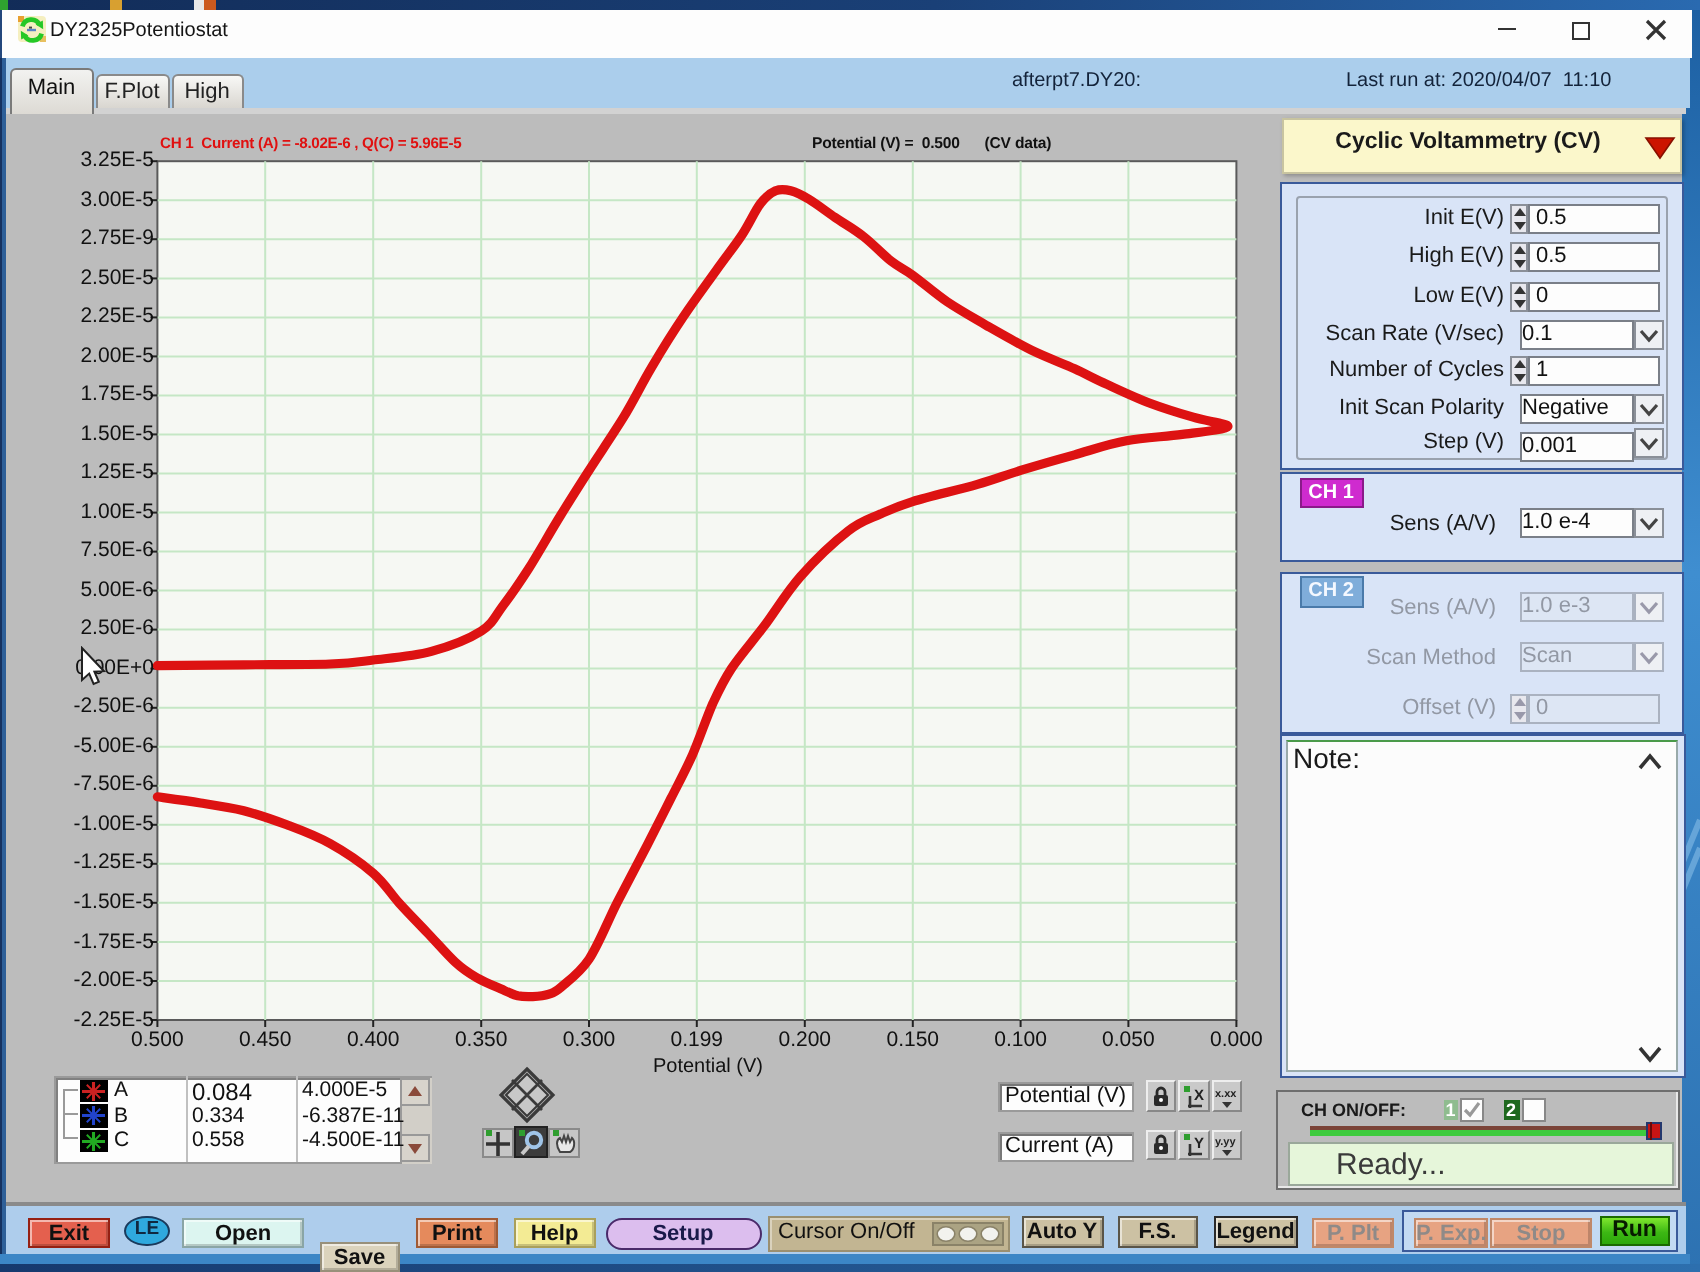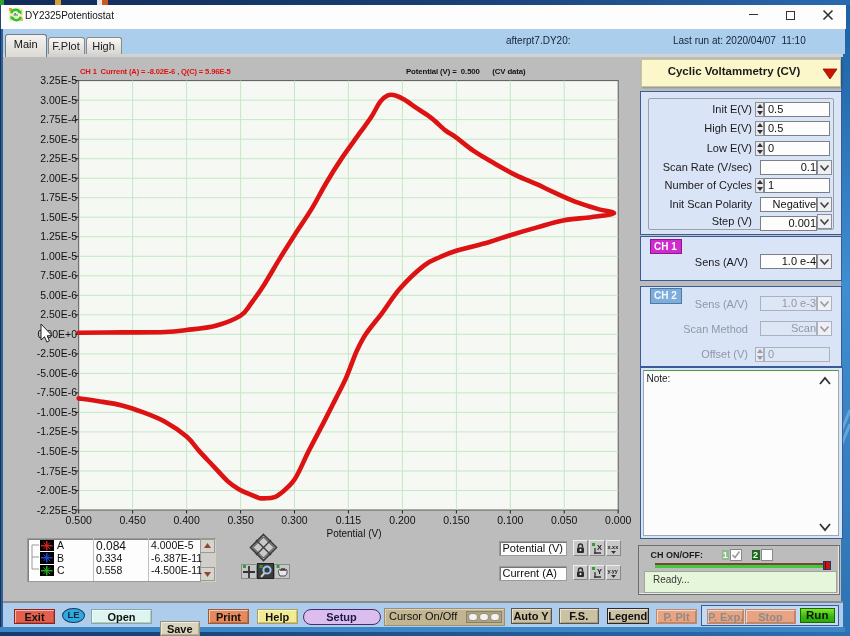--- a/index.html
+++ b/index.html
@@ -1,25 +1,25 @@
 <!DOCTYPE html>
 <html><head><meta charset="utf-8">
 <style>
 html,body{margin:0;padding:0}
 #root{position:relative;width:850px;height:636px;overflow:hidden;
  font-family:"Liberation Sans",sans-serif;background:#bcbcbc}
 #root *{box-sizing:border-box}
 .abs{position:absolute}
 .ylab{position:absolute;right:773px;width:70px;text-align:right;font-size:10.5px;color:#111;height:13px;line-height:13px}
 .xlab{position:absolute;top:513.5px;width:40px;text-align:center;font-size:10.5px;color:#111;height:13px;line-height:13px}
-.lab{position:absolute;font-size:10px;color:#1a1a1a;line-height:14px}
+.lab{position:absolute;font-size:14px;color:#1a1a1a;line-height:14px}
 .rlab{position:absolute;font-size:11px;color:#1a1a1a;text-align:right;line-height:15px}
 .inp{position:absolute;background:#fdfdfd;border:1px solid #7a7f88;font-size:11px;line-height:13px;padding-left:3px;color:#111}
 .spin{position:absolute;width:9.5px;height:15px;background:#e8e8ee;border:1px solid #8a8f98}
-.dd{position:absolute;background:#fdfdfd;border:1px solid #7a7f88;font-size:11px;text-align:right;color:#111}
+.dd{position:absolute;background:#fdfdfd;border:1px solid #7a7f88;font-size:11px;text-align:left;color:#111}
 .ddbtn{position:absolute;background:#eef0f4;border:1px solid #8a8f98}
 .btn{position:absolute;font-size:11px;font-weight:bold;text-align:center;color:#111;white-space:nowrap}
 </style></head><body>
 <div id="root">
 
 <div class="abs" style="left:841px;top:0;width:9px;height:636px;background:linear-gradient(#1c5fa2,#3f8ed0 45%,#2d72b2)"></div>
 <svg class="abs" style="left:841px;top:380px" width="9" height="80" viewBox="0 0 9 80">
       <path d="M 0 52 L 9 30 M 0 66 L 9 44" stroke="#7ab4e2" stroke-width="3" opacity="0.7"></path>
     </svg>
 <div class="abs" style="left:0;top:627px;width:845px;height:5px;background:#3c86c6"></div>
@@ -126,21 +126,21 @@
       <line x1="1.2" y1="351.9" x2="4.7" y2="351.9" stroke="#222" stroke-width="1"></line>
       <line x1="1.2" y1="371.4" x2="4.7" y2="371.4" stroke="#222" stroke-width="1"></line>
       <line x1="1.2" y1="391.0" x2="4.7" y2="391.0" stroke="#222" stroke-width="1"></line>
       <line x1="1.2" y1="410.5" x2="4.7" y2="410.5" stroke="#222" stroke-width="1"></line>
       <line x1="1.2" y1="430.0" x2="4.7" y2="430.0" stroke="#222" stroke-width="1"></line>
       <path d="M 4.7 252.8 C 11.9 252.7 33.5 252.5 47.9 252.4 C 62.2 252.3 80.2 252.4 91.0 252.0 C 101.8 251.6 104.1 251.1 112.6 250.0 C 121.1 249.0 132.7 248.2 141.7 245.7 C 150.7 243.3 160.6 239.4 166.6 235.6 C 172.5 231.8 173.4 228.3 177.3 223.1 C 181.3 217.9 185.4 212.0 190.3 204.4 C 195.1 196.8 201.4 185.6 206.5 177.4 C 211.5 169.2 215.3 163.3 220.5 155.2 C 225.7 147.1 232.5 137.2 237.8 128.6 C 243.0 120.1 246.8 112.1 251.8 103.7 C 256.8 95.2 262.4 86.2 268.0 77.9 C 273.6 69.6 280.4 60.5 285.2 53.7 C 290.1 46.9 293.6 42.6 297.1 37.3 C 300.6 32.0 303.5 25.3 306.3 21.7 C 309.1 18.0 311.3 16.5 313.8 15.4 C 316.4 14.4 318.6 14.7 321.4 15.4 C 324.2 16.1 326.9 17.5 330.6 19.7 C 334.2 21.9 339.0 25.6 343.5 28.7 C 348.0 31.8 352.9 34.4 357.5 38.1 C 362.2 41.7 367.4 47.3 371.6 50.6 C 375.7 53.8 377.7 54.2 382.3 57.6 C 387.0 61.0 393.5 66.7 399.6 70.9 C 405.7 75.0 412.0 78.5 419.0 82.6 C 426.0 86.6 434.3 91.4 441.7 95.1 C 449.1 98.7 457.0 101.6 463.3 104.4 C 469.6 107.3 473.2 109.4 479.5 112.2 C 485.8 115.1 493.8 118.9 501.0 121.6 C 508.2 124.3 516.1 126.7 522.6 128.6 C 529.1 130.6 540.8 131.9 539.9 133.3 C 539.0 134.8 525.7 136.1 517.2 137.2 C 508.8 138.4 498.2 138.7 489.2 140.4 C 480.2 142.0 472.1 144.9 463.3 147.4 C 454.5 149.8 444.4 152.7 436.3 155.2 C 428.2 157.7 423.7 159.6 414.7 162.2 C 405.7 164.8 390.4 168.3 382.3 170.8 C 374.3 173.3 371.6 174.6 366.2 177.0 C 360.8 179.5 356.6 180.4 350.0 185.6 C 343.3 190.8 333.3 200.3 326.2 208.3 C 319.2 216.2 313.7 225.6 307.9 233.3 C 302.1 240.9 295.9 248.0 291.7 254.3 C 287.5 260.7 285.8 264.4 282.5 271.5 C 279.3 278.7 275.8 289.3 272.3 297.3 C 268.8 305.2 265.3 311.6 261.5 319.1 C 257.7 326.7 254.1 333.8 249.6 342.6 C 245.1 351.3 239.4 361.9 234.5 371.4 C 229.7 380.9 225.2 392.5 220.5 399.6 C 215.8 406.6 209.8 410.7 206.5 413.6 C 203.1 416.5 202.9 416.3 200.5 417.1 C 198.2 417.9 195.1 418.2 192.4 418.3 C 189.8 418.4 187.6 418.5 184.9 417.9 C 182.2 417.2 179.7 415.9 176.3 414.4 C 172.8 412.9 168.2 411.1 164.4 408.9 C 160.6 406.7 157.7 404.9 153.6 401.1 C 149.5 397.3 144.3 391.2 139.6 386.3 C 134.9 381.3 130.0 376.4 125.5 371.4 C 121.1 366.5 118.4 361.6 112.6 356.6 C 106.8 351.7 98.2 345.8 91.0 341.8 C 83.8 337.7 76.6 335.1 69.4 332.4 C 62.2 329.7 55.1 327.2 47.9 325.4 C 40.7 323.6 33.5 322.6 26.3 321.5 C 19.1 320.3 8.3 318.9 4.7 318.4 " fill="none" stroke="#dd1212" stroke-width="4.6" stroke-linejoin="round" stroke-linecap="round"></path>
     </svg>
 <div>
       <div class="ylab" style="top:74.1px">3.25E-5</div>
       <div class="ylab" style="top:93.6px">3.00E-5</div>
-      <div class="ylab" style="top:113.1px">2.75E-4</div>
+      <div class="ylab" style="top:113.1px">2.75E-9</div>
       <div class="ylab" style="top:132.7px">2.50E-5</div>
       <div class="ylab" style="top:152.2px">2.25E-5</div>
       <div class="ylab" style="top:171.7px">2.00E-5</div>
       <div class="ylab" style="top:191.2px">1.75E-5</div>
       <div class="ylab" style="top:210.7px">1.50E-5</div>
       <div class="ylab" style="top:230.2px">1.25E-5</div>
       <div class="ylab" style="top:249.8px">1.00E-5</div>
       <div class="ylab" style="top:269.3px">7.50E-6</div>
       <div class="ylab" style="top:288.8px">5.00E-6</div>
       <div class="ylab" style="top:308.3px">2.50E-6</div>
@@ -152,21 +152,21 @@
       <div class="ylab" style="top:425.4px">-1.25E-5</div>
       <div class="ylab" style="top:444.9px">-1.50E-5</div>
       <div class="ylab" style="top:464.5px">-1.75E-5</div>
       <div class="ylab" style="top:484.0px">-2.00E-5</div>
       <div class="ylab" style="top:503.5px">-2.25E-5</div>
       <div class="xlab" style="left:58.7px">0.500</div>
       <div class="xlab" style="left:112.6px">0.450</div>
       <div class="xlab" style="left:166.6px">0.400</div>
       <div class="xlab" style="left:220.6px">0.350</div>
       <div class="xlab" style="left:274.5px">0.300</div>
-      <div class="xlab" style="left:328.4px">0.115</div>
+      <div class="xlab" style="left:328.4px">0.199</div>
       <div class="xlab" style="left:382.4px">0.200</div>
       <div class="xlab" style="left:436.4px">0.150</div>
       <div class="xlab" style="left:490.3px">0.100</div>
       <div class="xlab" style="left:544.2px">0.050</div>
       <div class="xlab" style="left:598.2px">0.000</div>
     </div>
 <div class="abs" style="left:324px;top:527.5px;width:60px;text-align:center;font-size:10px;color:#111">Potential (V)</div>
 
 <svg class="abs" style="left:39px;top:323px" width="16" height="22" viewBox="0 0 16 22">
  <path d="M 2 1 L 2 17 L 5.6 13.8 L 7.8 19 L 10.4 17.9 L 8.2 12.8 L 13 12.6 Z" fill="#fff" stroke="#222" stroke-width="1"></path>
@@ -374,21 +374,21 @@
 <svg class="abs" style="left:731px;top:550px" width="10" height="10" viewBox="0 0 10 10">
       <path d="M 1.5 5 L 4 7.5 L 8.5 1.5" fill="none" stroke="#999" stroke-width="1.6"></path>
     </svg>
 <div class="abs" style="left:751.5px;top:549.5px;width:8px;height:10.5px;background:#1e681e;color:#fff;font-size:9px;font-weight:bold;text-align:center;line-height:10px">2</div>
 <div class="abs" style="left:760.5px;top:549px;width:12.5px;height:11.5px;background:#fdfdfd;border:1px solid #888"></div>
 <div class="abs" style="left:654.5px;top:562.5px;width:169px;height:2.5px;background:#7b4438"></div>
 <div class="abs" style="left:654.5px;top:565px;width:169px;height:3px;background:#3ecb3e"></div>
 <div class="abs" style="left:822.5px;top:560.5px;width:8px;height:9.5px;background:#c81414;border:1px solid #24386e"></div>
 <div class="abs" style="left:824.5px;top:561px;width:1.5px;height:8.5px;background:#6a0808"></div>
 <div class="abs" style="left:644px;top:570.5px;width:193px;height:22.5px;background:#e6f6da;border:1px solid #9aa89a"></div>
-<div class="abs" style="left:653px;top:573.5px;font-size:10px;color:#3a3a3a">Ready...</div>
+<div class="abs" style="left:668px;top:573.5px;font-size:15px;color:#3a3a3a">Ready...</div>
 
 <div class="abs" style="left:3px;top:600.5px;width:840px;height:2.5px;background:#8a8a8a"></div>
 <div class="abs" style="left:3px;top:603px;width:840px;height:24px;background:#aecdec"></div>
 <div class="abs" style="left:701px;top:604.5px;width:138px;height:21.5px;background:#c3daf2;border:1px solid #3a5a9a"></div>
 
 <div class="btn" style="left:14px;top:608.5px;width:41px;height:15.5px;background:linear-gradient(#e4604e 20%,#e4604e);border:1px solid #962013;box-shadow:inset 1px 1px 0 rgba(255,255,255,.55),inset -1px -1px 0 rgba(0,0,0,.18);line-height:14.5px;font-size:11px;color:#111;">Exit</div>
 <div class="abs" style="left:62px;top:607.5px;width:23px;height:15.5px;background:#2fa9de;border:1.5px solid #1a3a5c;border-radius:50%;font-size:9.5px;font-weight:bold;text-align:center;line-height:12.5px;color:#102840">LE</div>
 <div class="btn" style="left:91px;top:608.5px;width:61px;height:15.5px;background:linear-gradient(#dcf5f0 20%,#dcf5f0);border:1px solid #8aa5a5;box-shadow:inset 1px 1px 0 rgba(255,255,255,.55),inset -1px -1px 0 rgba(0,0,0,.18);line-height:14.5px;font-size:11px;color:#111;">Open</div>
 <div class="btn" style="left:159.5px;top:608.5px;width:40.5px;height:15.5px;background:linear-gradient(#dbd3bc 20%,#dbd3bc);border:1px solid #98907a;box-shadow:inset 1px 1px 0 rgba(255,255,255,.55),inset -1px -1px 0 rgba(0,0,0,.18);line-height:14.5px;font-size:11px;color:#111;margin-top:12px;">Save</div>
 <div class="btn" style="left:208px;top:608.5px;width:41px;height:15.5px;background:linear-gradient(#e58a5c 20%,#e58a5c);border:1px solid #a05a34;box-shadow:inset 1px 1px 0 rgba(255,255,255,.55),inset -1px -1px 0 rgba(0,0,0,.18);line-height:14.5px;font-size:11px;color:#111;">Print</div>

